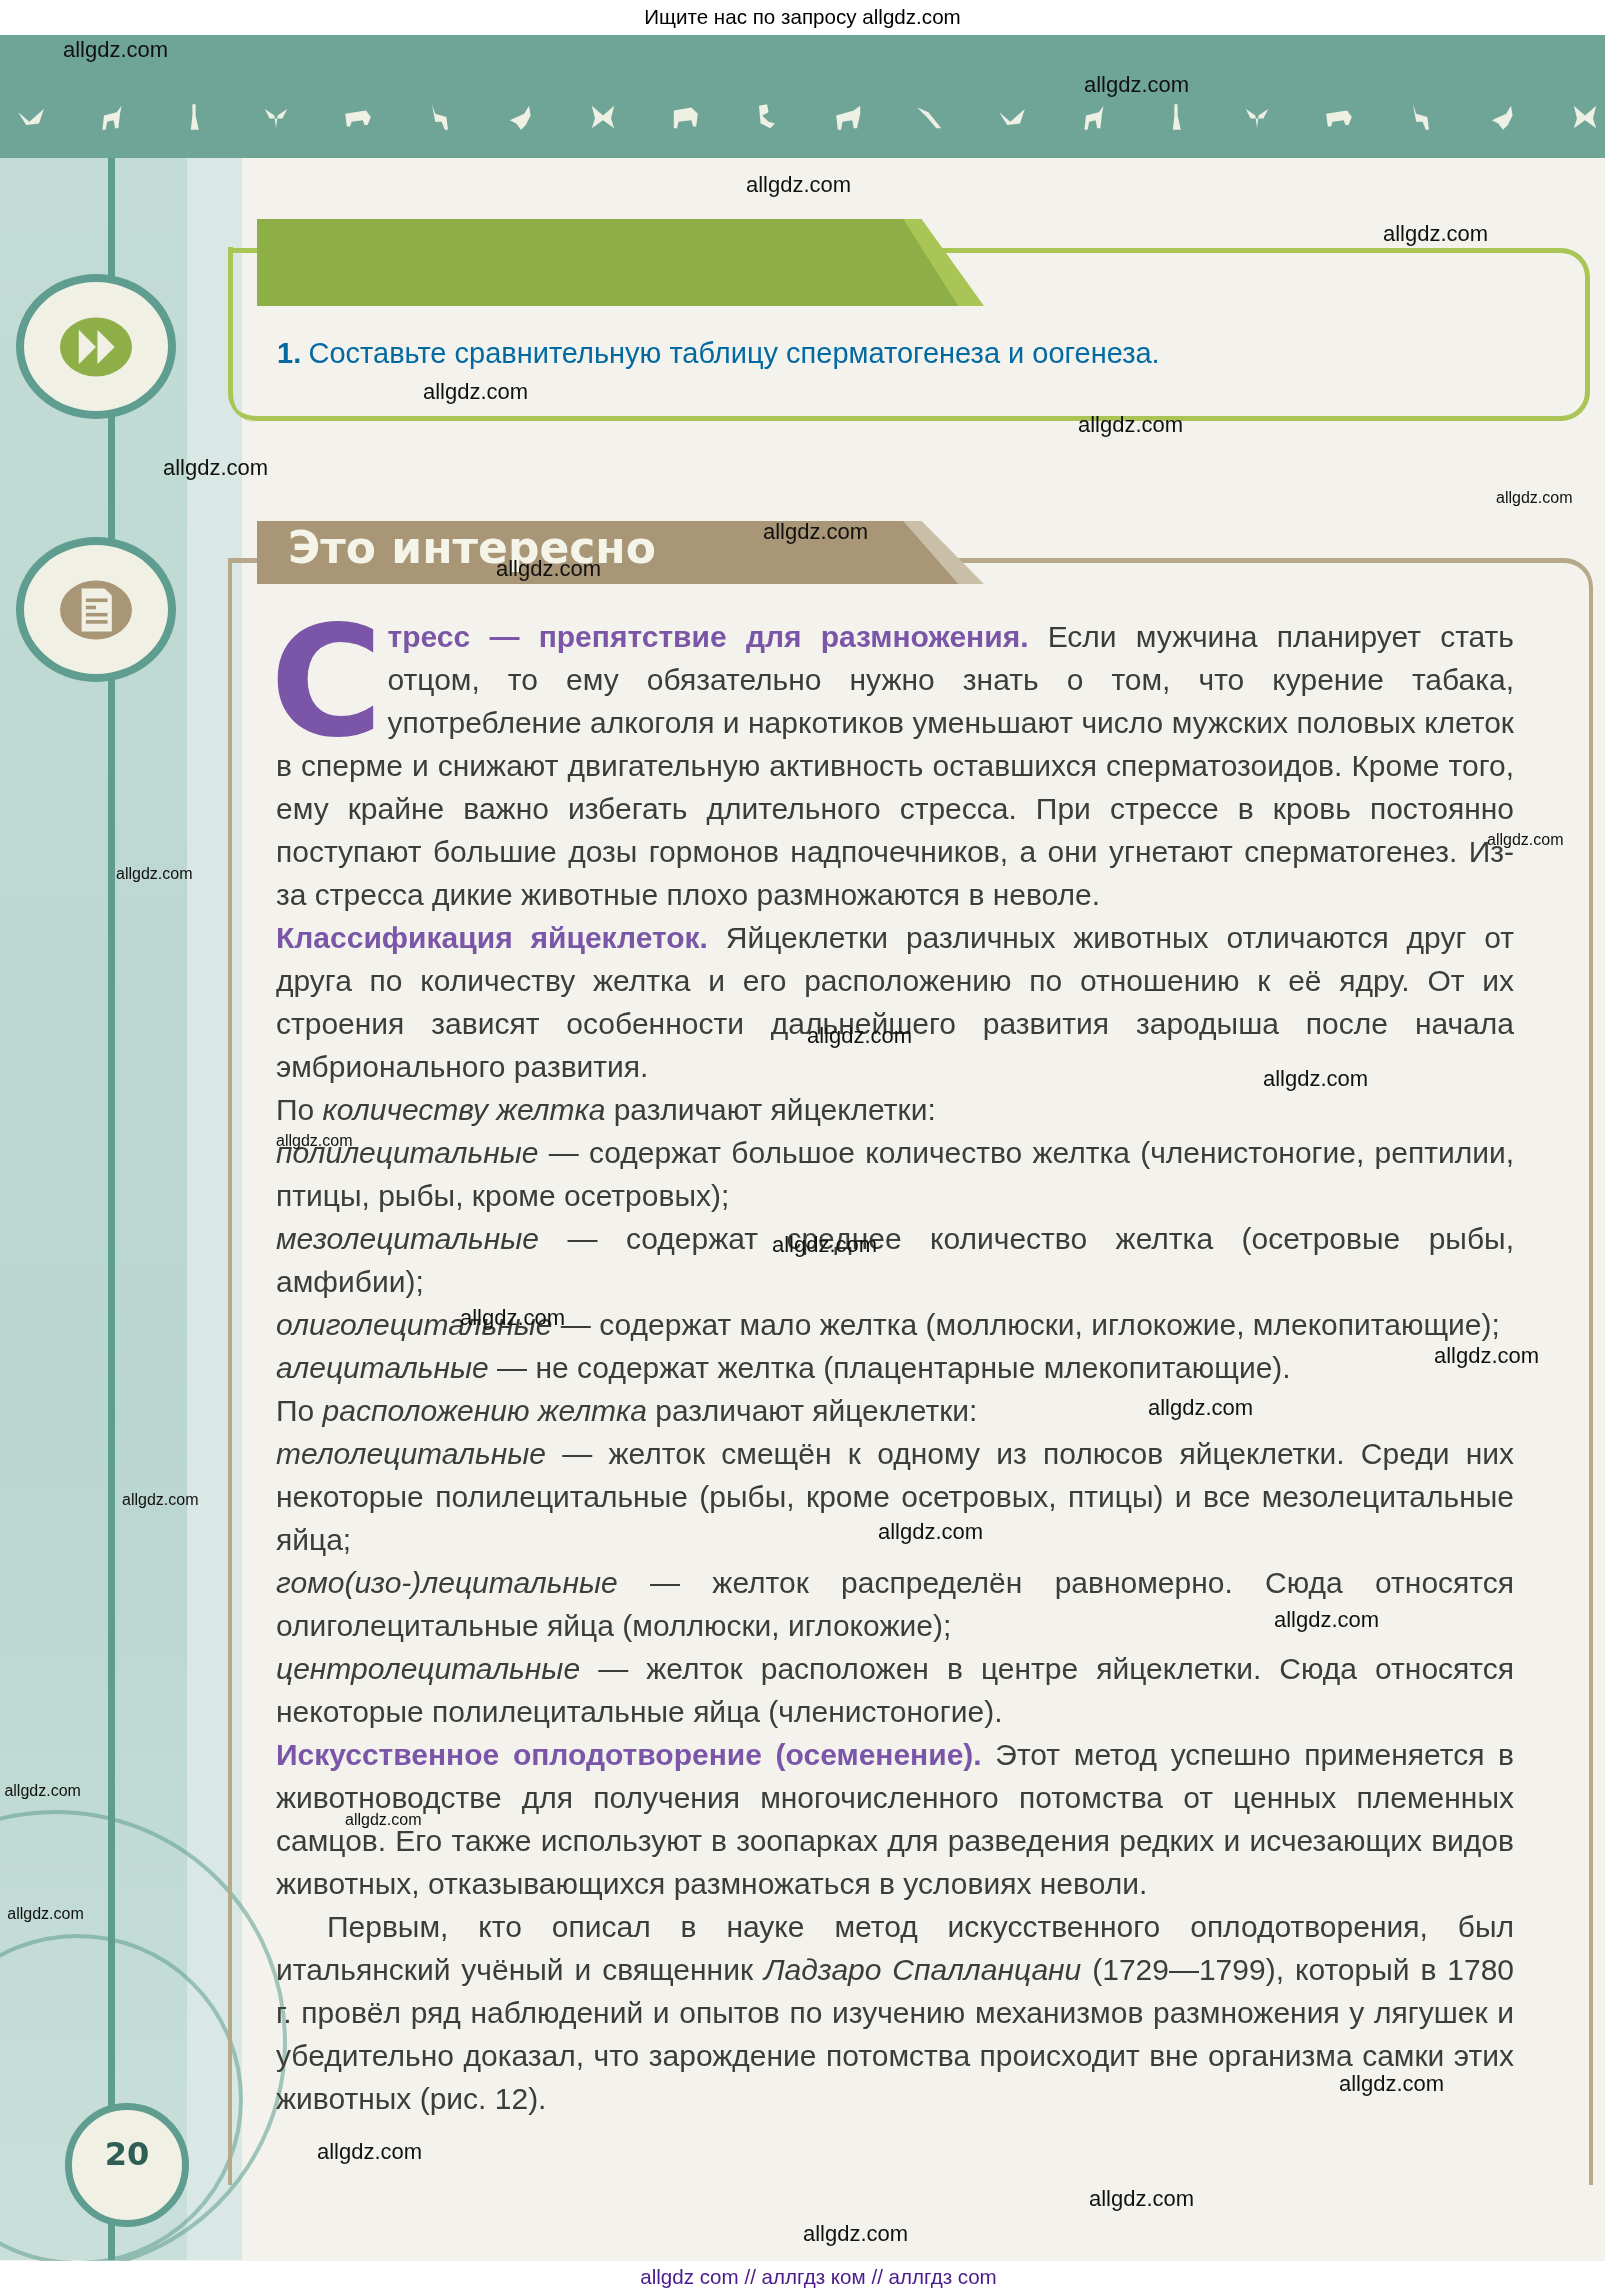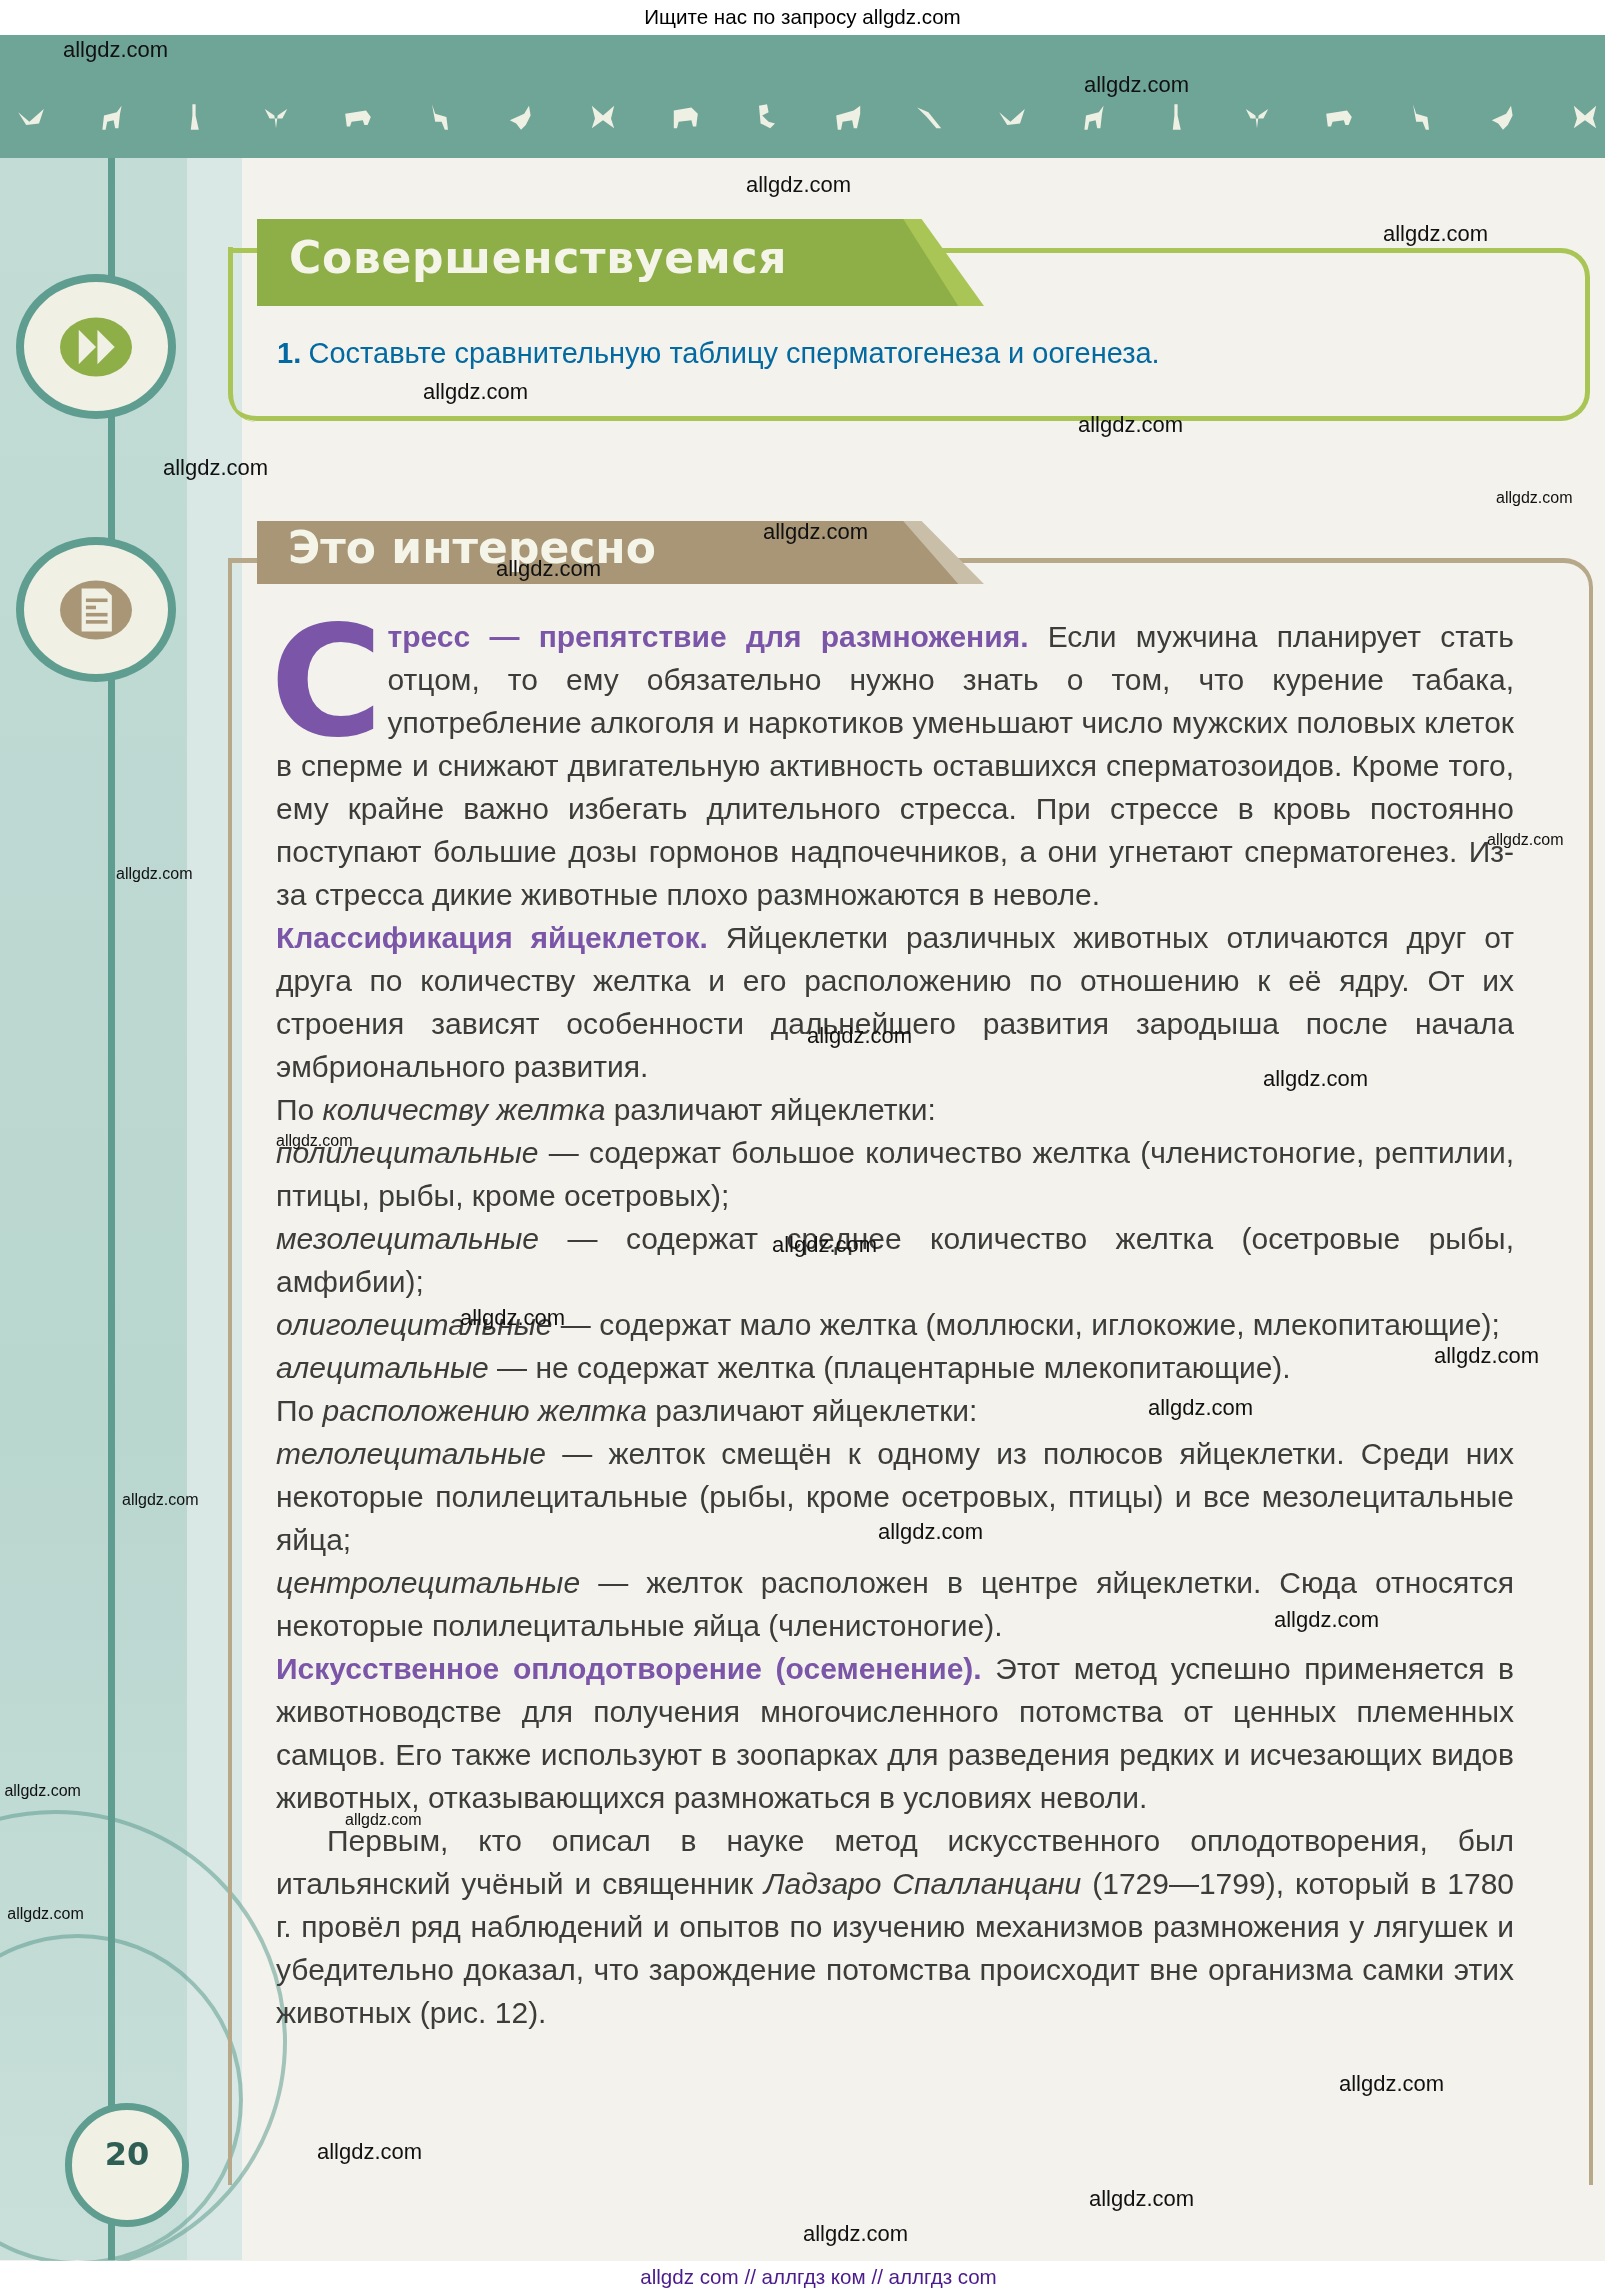--- a/index.html
+++ b/index.html
@@ -227,21 +227,20 @@
     </div>
 
     <div class="page-number-ring" style="top:1945px;">20</div>
   </div>
 
   <div class="section1-box" style="top:213px;"></div>
   <svg class="section1-header" style="top:184px;" viewBox="0 0 990 118" width="727" height="87" preserveAspectRatio="none">
     <polygon points="0,0 905,0 990,118 0,118" fill="#a8c556"></polygon>
     <polygon points="0,0 880,0 955,118 0,118" fill="#8eae47"></polygon>
   </svg>
-  <div class="section-title-1" style="left:289px; top:197px;">Совершенствуемся</div>
   <div class="task" style="top:302px;">
     <b>1.</b><span>Составьте сравнительную таблицу сперматогенеза и оогенеза.</span>
   </div>
 
   <div class="section2-box"></div>
   <svg class="section2-header" viewBox="0 0 990 86" width="727" height="63" preserveAspectRatio="none">
     <polygon points="0,0 905,0 990,86 0,86" fill="#c9bfa9"></polygon>
     <polygon points="0,0 880,0 955,86 0,86" fill="#a89677"></polygon>
   </svg>
   <div class="section-title-2" style="left:288px; top:487px;">Это интересно</div>
@@ -253,20 +252,21 @@
     <p>
       <span class="hl">Классификация яйцеклеток.</span><span> Яйцеклетки различных животных отличаются друг от друга по количеству желтка и его расположению по отношению к её ядру. От их строения зависят особенности дальнейшего развития зародыша после начала эмбрионального развития.</span>
     </p>
     <p><span>По </span><span class="it">количеству желтка</span><span> различают яйцеклетки:</span></p>
     <p><span class="it">полилецитальные</span><span> — содержат большое количество желтка (членистоногие, рептилии, птицы, рыбы, кроме осетровых);</span></p>
     <p><span class="it">мезолецитальные</span><span> — содержат среднее количество желтка (осетровые рыбы, амфибии);</span></p>
     <p><span class="it">олиголецитальные</span><span> — содержат мало желтка (моллюски, иглокожие, млекопитающие);</span></p>
     <p><span class="it">алецитальные</span><span> — не содержат желтка (плацентарные млекопитающие).</span></p>
     <p><span>По </span><span class="it">расположению желтка</span><span> различают яйцеклетки:</span></p>
     <p><span class="it">телолецитальные</span><span> — желток смещён к одному из полюсов яйцеклетки. Среди них некоторые полилецитальные (рыбы, кроме осетровых, птицы) и все мезолецитальные яйца;</span></p>
+    <p><span class="it">гомо(изо-)лецитальные</span><span> — желток распределён равномерно. Сюда относятся олиголецитальные яйца (моллюски, иглокожие);</span></p>
     <p><span class="it">центролецитальные</span><span> — желток расположен в центре яйцеклетки. Сюда относятся некоторые полилецитальные яйца (членистоногие).</span></p>
     <p>
       <span class="hl">Искусственное оплодотворение (осеменение).</span><span> Этот метод успешно применяется в животноводстве для получения многочисленного потомства от ценных племенных самцов. Его также используют в зоопарках для разведения редких и исчезающих видов животных, отказывающихся размножаться в условиях неволи.</span>
     </p>
     <p class="indent"><span>Первым, кто описал в науке метод искусственного оплодотворения, был итальянский учёный и священник </span><span class="it">Ладзаро Спалланцани</span><span> (1729—1799), который в 1780 г. провёл ряд наблюдений и опытов по изучению механизмов размножения у лягушек и убедительно доказал, что зарождение потомства происходит вне организма самки этих животных (рис. 12).</span></p>
   </div>
 
   <div class="wm" style="left:63px; top:1.5px;">allgdz.com</div>
   <div class="wm" style="left:1084px; top:37px;">allgdz.com</div>
   <div class="wm" style="left:746px; top:137px;">allgdz.com</div>

